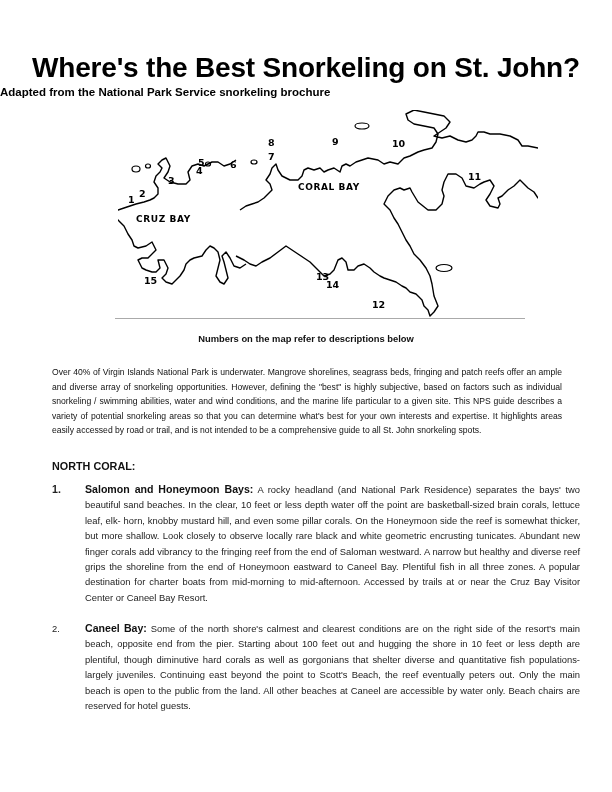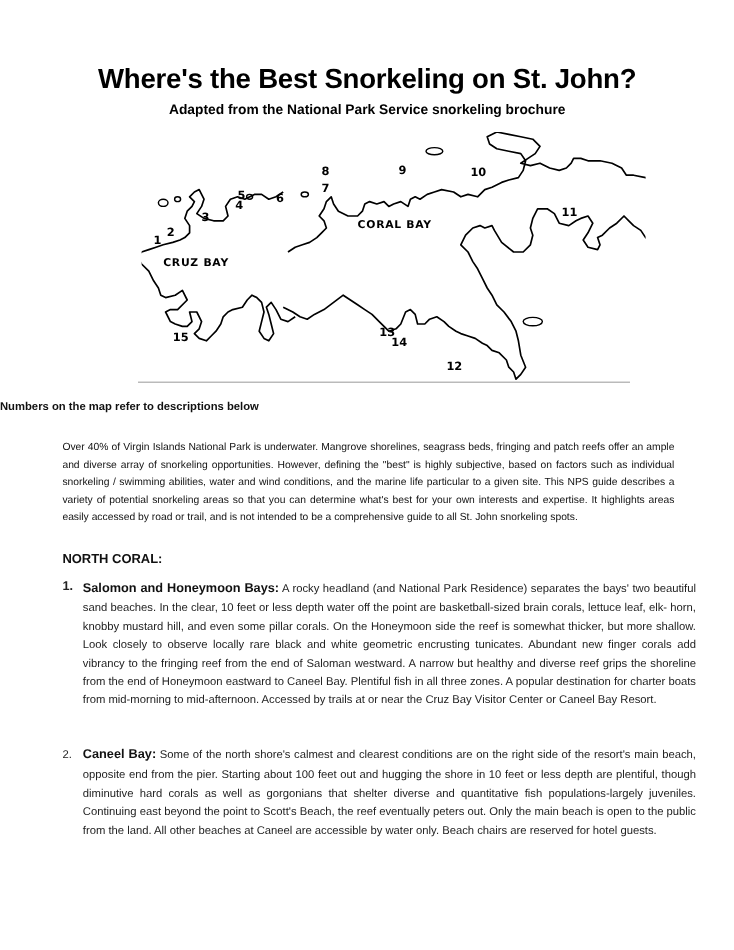--- a/index.html
+++ b/index.html
@@ -1,30 +1,30 @@
 <!DOCTYPE html>
 <html><head>
 <meta charset="utf-8">
 <style>
   html, body { margin: 0; padding: 0; background: #ffffff; }
   body { width: 612px; height: 792px; position: relative; overflow: hidden; font-family: "Liberation Sans", sans-serif; color: #111; }
-  .title { position: absolute; left: 0; width: 612px; top: 52px; text-align: center; font-weight: bold; font-size: 23px; letter-spacing: -0.2px; color: #000; }
-  .subtitle { position: absolute; left: 0; width: 612px; top: 86px; text-align: center; font-weight: bold; font-size: 11.5px; color: #000; }
+  .title { position: absolute; left: 0; width: 612px; top: 52px; text-align: center; font-weight: bold; font-size: 28px; letter-spacing: -0.2px; color: #000; }
+  .subtitle { position: absolute; left: 0; width: 612px; top: 86px; text-align: left; font-weight: bold; font-size: 11.5px; color: #000; }
   .map { position: absolute; left: 118px; top: 110px; width: 420px; height: 210px; }
   .map svg { width: 420px; height: 210px; display: block; }
   .map-label { font-family: "DejaVu Sans", sans-serif; font-weight: bold; fill: #000; }
   .map-num { font-size: 9.5px; }
   .map-place { font-size: 9px; letter-spacing: 0.6px; }
   .rule { position: absolute; left: 115px; width: 410px; top: 318px; height: 0; border-top: 1px solid #aaa; }
-  .caption { position: absolute; left: 0; width: 612px; top: 333px; font-weight: bold; font-size: 9.4px; color: #111; }
+  .caption { position: absolute; left: 0; width: 612px; top: 333px; text-align: center; font-weight: bold; font-size: 9.4px; color: #111; }
   .intro { position: absolute; left: 52px; width: 510px; top: 365px; font-weight: normal; font-size: 8.6px; line-height: 14.6px; text-align: justify; color: #111; }
   .section { position: absolute; left: 52px; top: 460px; font-weight: bold; font-size: 10.8px; color: #111; }
   .item { position: absolute; left: 52px; width: 528px; font-size: 9.4px; line-height: 15.4px; color: #222; }
   .item .num { position: absolute; left: 0; top: 0; width: 18px; }
-  .item .body { margin-left: 17px; text-align: justify; }
+  .item .body { margin-left: 33px; text-align: justify; }
   .item .head { font-weight: bold; font-size: 10.6px; color: #111; }
   .item1 { top: 482px; }
   .item1 .num { font-weight: bold; font-size: 10.6px; }
   .item2 { top: 621px; }
 </style>
 </head>
 <body>
 
 <div class="title">Where's the Best Snorkeling on St. John?</div>
 <div class="subtitle">Adapted from the National Park Service snorkeling brochure</div>

